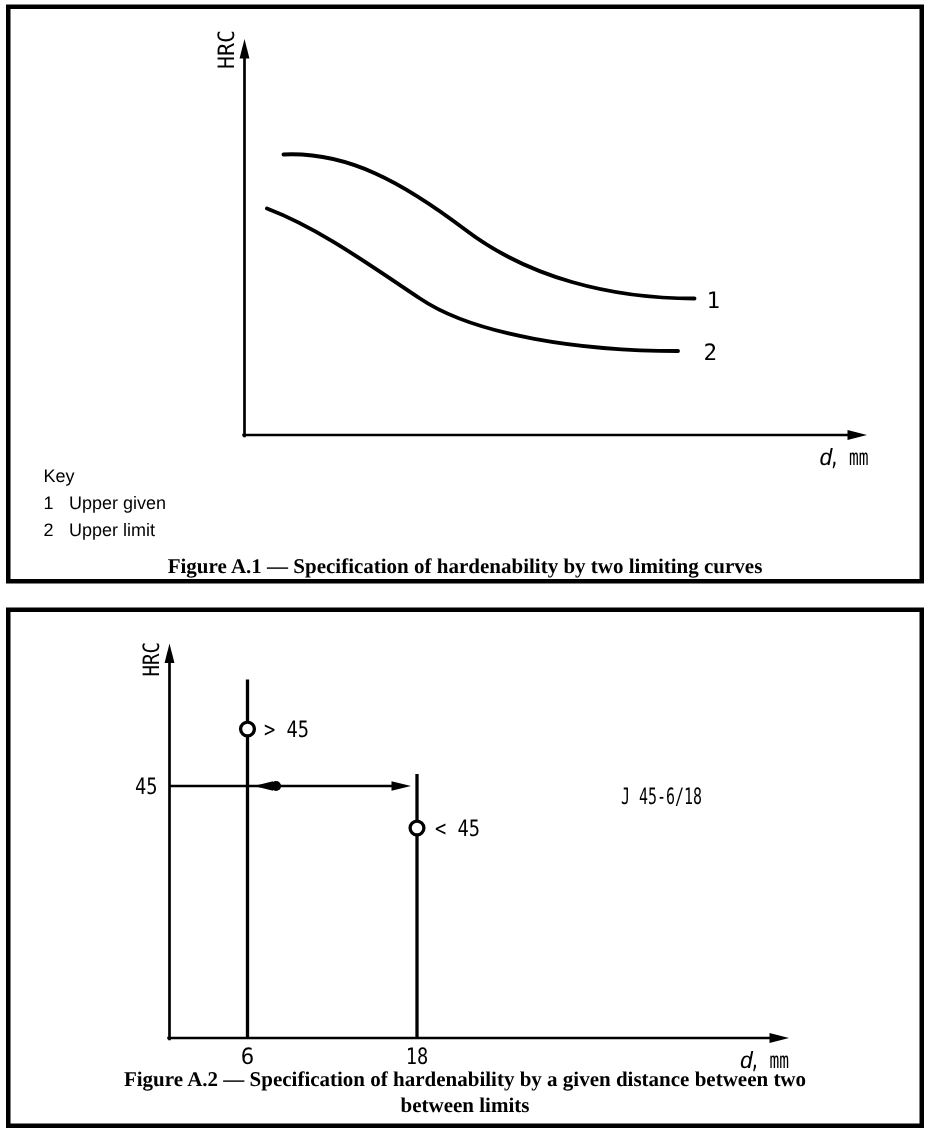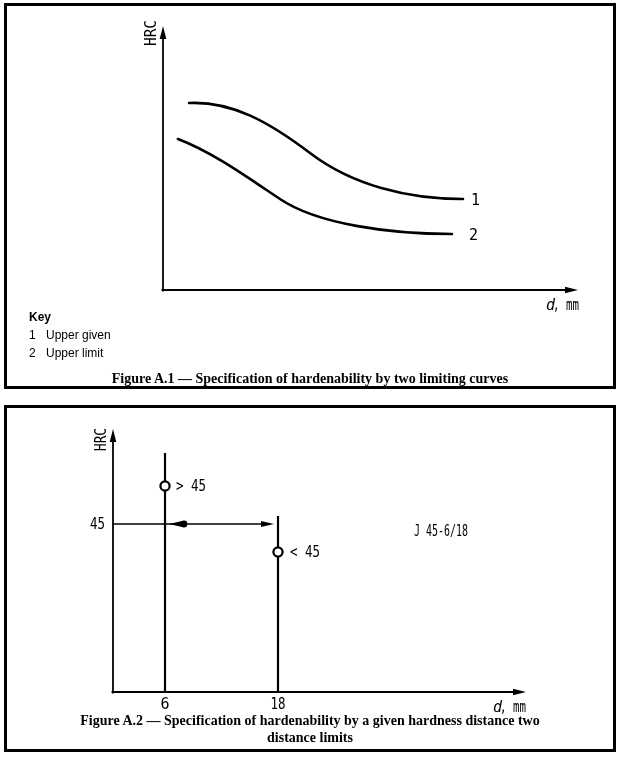--- a/index.html
+++ b/index.html
@@ -5,21 +5,21 @@
   html,body{margin:0;padding:0;background:#ffffff;}
   #page{position:relative;width:621px;height:757px;background:#ffffff;overflow:hidden;
         font-family:"Liberation Sans", sans-serif;color:#000;}
   .panel{position:absolute;left:4px;border:3px solid #000;background:#fff;box-sizing:border-box;}
   #panel-a1{top:3px;width:612px;height:386px;}
   #panel-a2{top:405px;width:612px;height:347px;}
   .figsvg{position:absolute;left:0;top:0;}
   svg text{font-family:"DejaVu Sans Mono", monospace;font-size:15px;fill:#000;}
   svg text.it{font-style:italic;}
   .key{position:absolute;left:22px;top:302px;font-size:12px;line-height:18px;color:#000;}
-  .key .key-title{font-weight:bold;}
+  .key .key-title{font-weight:normal;}
   .key-row{display:flex;}
   .key-num{width:17px;}
   .caption{position:absolute;left:0;width:100%;text-align:center;
            font-family:"Liberation Serif", serif;font-weight:bold;font-size:14px;line-height:17px;color:#000;}
   #caption-a1{top:364px;}
   #caption-a2{top:304px;}
 </style>
 </head>
 <body>
 
@@ -82,18 +82,18 @@
       <text x="169" y="83" textLength="30" lengthAdjust="spacingAndGlyphs">&gt; 45</text>
       <text x="283" y="149" textLength="30" lengthAdjust="spacingAndGlyphs">&lt; 45</text>
       <text x="407" y="128" textLength="54" lengthAdjust="spacingAndGlyphs">J 45-6/18</text>
       <text x="158" y="301" text-anchor="middle">6</text>
       <text x="271" y="301" text-anchor="middle" textLength="15" lengthAdjust="spacingAndGlyphs">18</text>
       <text class="it" x="486" y="304">d</text>
       <text x="493" y="304" textLength="26" lengthAdjust="spacingAndGlyphs">, mm</text>
     </svg>
 
     <div class="caption" id="caption-a2">
-      <div>Figure A.2 — Specification of hardenability by a given hardness distance two</div>
-      <div>distance limits</div>
+      <div>Figure A.2 — Specification of hardenability by a given distance between two</div>
+      <div>between limits</div>
     </div>
   </div>
 
 </div>
 
 </body></html>

